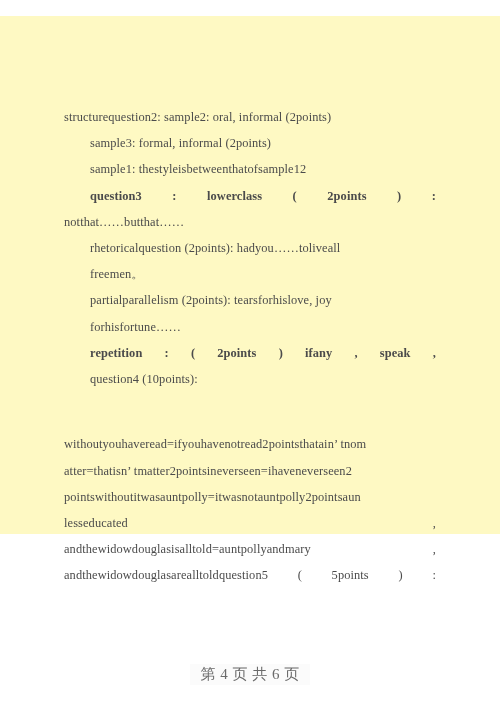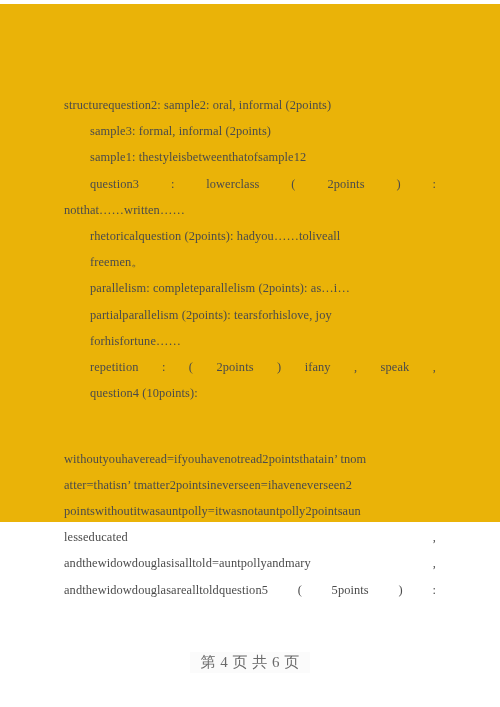--- a/index.html
+++ b/index.html
@@ -12,24 +12,24 @@
     height: 707px;
     position: relative;
     font-family: "Liberation Serif", "DejaVu Serif", serif;
     color: #4b4b4b;
     overflow: hidden;
   }
 
   .page {
     position: absolute;
     left: 0;
-    top: 4px;
+    top: 16px;
     width: 500px;
     height: 518px;
-    background: #eab308;
+    background: #fef9c3;
   }
 
   .doc-body {
     position: absolute;
     left: 64px;
     top: 88px;
     width: 372px;
   }
 
   
@@ -55,20 +55,21 @@
   }
 
   .line.indent {
     padding-left: 26px;
   }
 
   .line.indent.just {
     width: 346px;
     margin-left: 26px;
     padding-left: 0;
+    font-weight: bold;
   }
 
   .blank {
     height: 26.2px;
   }
   .blank-small {
     height: 13px;
   }
 
   .footer {
@@ -106,27 +107,26 @@
     <div class="line indent just spread">
       <span>question3</span>
       <span>:</span>
       <span>lowerclass</span>
       <span>(</span>
       <span>2points</span>
       <span>)</span>
       <span>:</span>
     </div>
 
-    <div class="line">notthat……written……</div>
+    <div class="line">notthat……butthat……</div>
 
     <div class="line indent">rhetoricalquestion (2points): hadyou……toliveall</div>
 
     <div class="line indent">freemen。</div>
 
-    <div class="line indent">parallelism: completeparallelism (2points): as…i…</div>
 
     <div class="line indent">partialparallelism (2points): tearsforhislove, joy</div>
 
     <div class="line indent">forhisfortune……</div>
 
     <div class="line indent just spread">
       <span>repetition</span>
       <span>:</span>
       <span>(</span>
       <span>2points</span>

